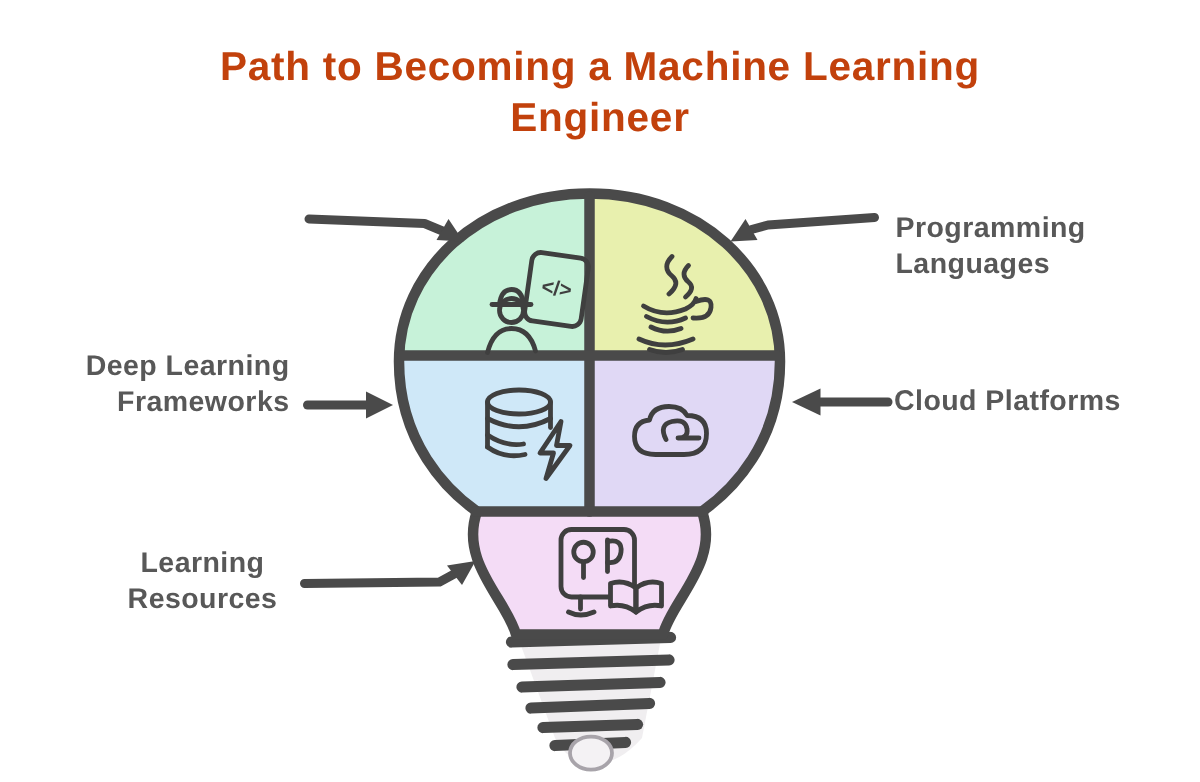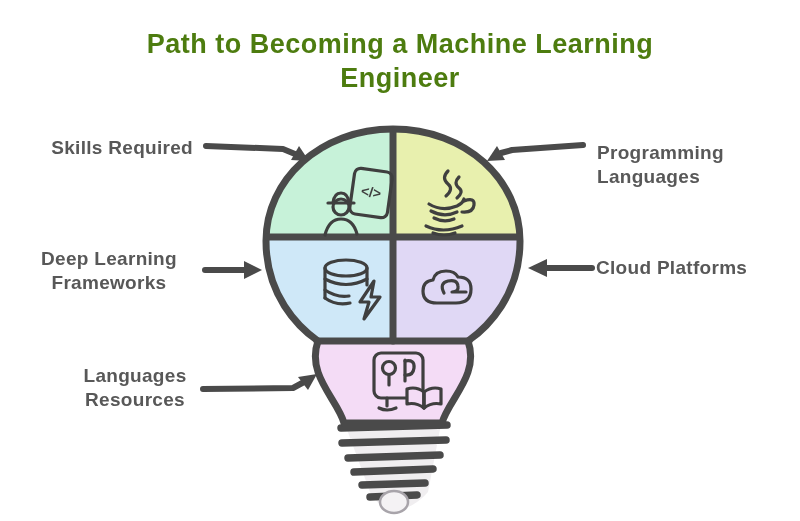--- a/index.html
+++ b/index.html
@@ -7,49 +7,48 @@
     position:relative;
     width:800px;height:521px;
     background:#ffffff;
     font-family:"Liberation Sans", sans-serif;
     overflow:hidden;
   }
   .title{
     position:absolute;left:100px;top:28px;width:600px;
     text-align:center;
     font-size:27px;font-weight:bold;line-height:1.25;
-    letter-spacing:0.5px;color:#4d7c0f;
+    letter-spacing:0.5px;color:#c2410c;
   }
   .label{
     position:absolute;
     font-size:19px;font-weight:bold;line-height:1.25;
     letter-spacing:0.3px;color:#585858;
   }
   .label-skills{left:18px;top:136px;width:175px;text-align:right;}
   .label-programming{left:597px;top:124px;width:175px;text-align:left;margin-top:17px;}
-  .label-deep{left:25px;top:247px;width:168px;text-align:center;}
+  .label-deep{left:25px;top:233px;width:168px;text-align:right;}
   .label-cloud{left:596px;top:256px;width:210px;text-align:left;}
   .label-learning{left:75px;top:364px;width:120px;text-align:center;}
   svg .outline{stroke:#4a4a4a;fill:none;stroke-linecap:round;stroke-linejoin:round;}
   svg .icon{stroke:#3f3f3f;fill:none;stroke-width:3.2;stroke-linecap:round;stroke-linejoin:round;}
   svg .arrow-shaft{stroke:#4a4a4a;stroke-width:6;fill:none;stroke-linecap:round;stroke-linejoin:round;}
   svg .arrow-head{fill:#4a4a4a;stroke:none;}
 </style>
 </head>
 <body>
 
 <div class="canvas">
 
   <div class="title">Path to Becoming a Machine Learning Engineer</div>
 
-  <div class="label label-skills">Skills Required</div>
   <div class="label label-programming">Programming Languages</div>
   <div class="label label-deep">Deep Learning Frameworks</div>
   <div class="label label-cloud">Cloud Platforms</div>
-  <div class="label label-learning">Languages Resources</div>
+  <div class="label label-learning">Learning Resources</div>
 
   <svg width="800" height="521" viewBox="0 0 800 521" style="position:absolute;left:0;top:0;">
     <defs>
       <clipPath id="bulbClip">
         <path d="M393,129 C320,129 266,180 266,241
                  C266,295 298,327 318,341
                  C306,375 338,400 344,423
                  L442,423
                  C448,400 480,375 468,341
                  C488,327 520,295 520,241

